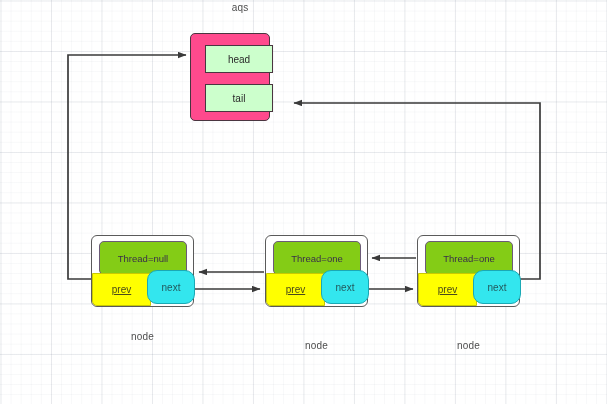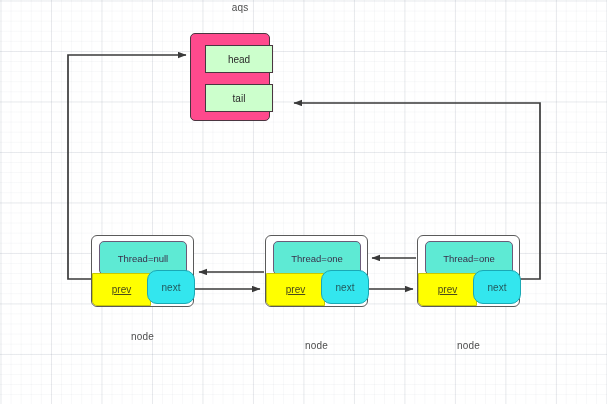--- a/index.html
+++ b/index.html
@@ -80,21 +80,21 @@
     border: 1.7px solid #5a5a5a;
     border-radius: 6px;
     box-sizing: border-box;
   }
   .node-thread {
     position: absolute;
     left: 7px;
     top: 5px;
     width: 88px;
     height: 34px;
-    background: #5eead4;
+    background: #84cc16;
     border: 1.3px solid #6b5a78;
     border-radius: 5px;
     box-sizing: border-box;
     display: flex;
     align-items: center;
     justify-content: center;
     font-size: 9.5px;
     color: #3a2f4a;
     white-space: nowrap;
   }

